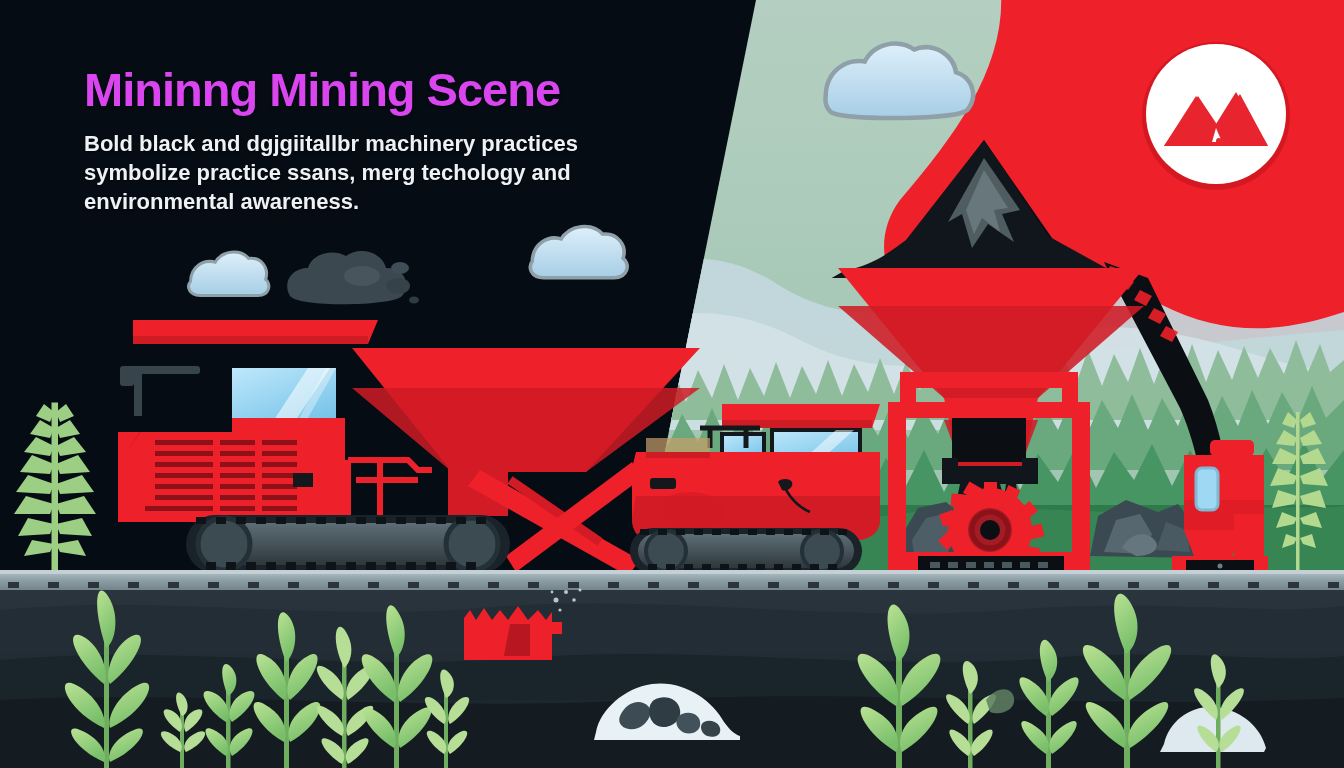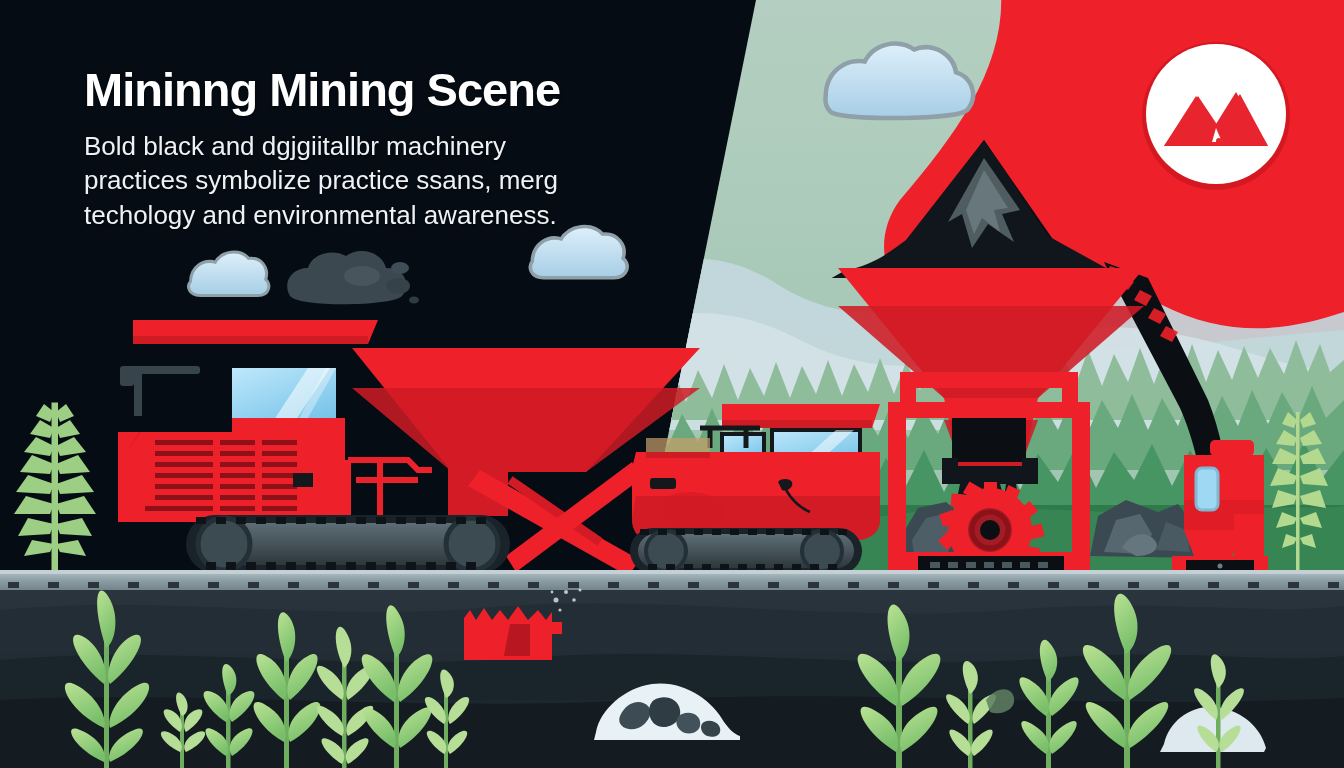--- a/index.html
+++ b/index.html
@@ -17,29 +17,29 @@
     position:absolute;left:84px;top:66px;width:520px;
     pointer-events:none;
   }
   #title{
     margin:0;
     font-family:"Liberation Sans",sans-serif;
     font-weight:bold;
     font-size:47px;
     line-height:1.04;
     letter-spacing:-1.0px;
-    color:#ffffff;
+    color:#d946ef;
     text-shadow:0 1px 3px rgba(0,0,0,.55);
     white-space:nowrap;
   }
   #subtitle{
     margin:14px 0 0 0;
     font-family:"Liberation Sans",sans-serif;
-    font-weight:normal;
-    font-size:26px;
+    font-weight:bold;
+    font-size:22px;
     line-height:1.33;
     color:#eef2f5;
     width:500px;
     text-shadow:0 1px 2px rgba(0,0,0,.5);
   }
 </style>
 </head>
 <body>
 
 <div id="stage">

